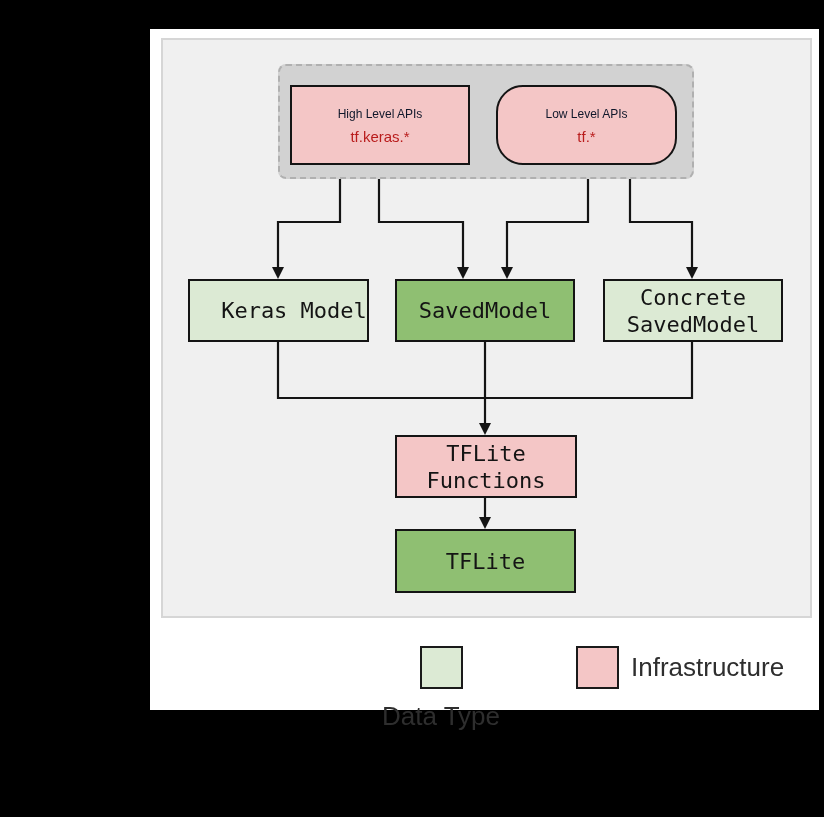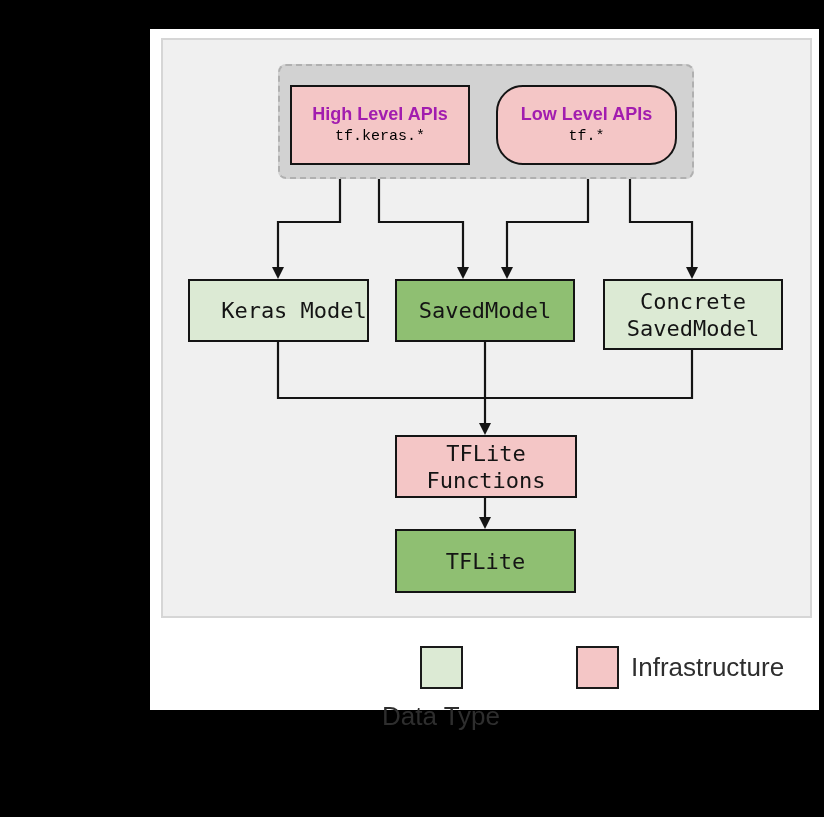--- a/index.html
+++ b/index.html
@@ -62,36 +62,36 @@
     text-align: center;
   }
   .node.mono {
     font-family: "DejaVu Sans Mono", monospace;
     font-size: 22px;
     line-height: 27px;
     color: #141414;
   }
   .node .api-title {
     font-family: "Liberation Sans", sans-serif;
-    font-size: 18px;
-    font-weight: 700;
-    color: #a21caf;
+    font-size: 12px;
+    font-weight: 400;
+    color: #0f172a;
     line-height: 24px;
   }
   .node .api-code {
-    font-family: Liberation Mono, monospace;
+    font-family: Liberation Sans, sans-serif;
     font-size: 15px;
-    color: #000000;
+    color: #b91c1c;
     line-height: 22px;
   }
   .box-high       { left: 127px; top: 45px;  width: 180px; height: 80px; }
   .box-low        { left: 333px; top: 45px;  width: 181px; height: 80px; }
   .box-keras      { left: 25px;  top: 239px; width: 181px; height: 63px; }
   .box-saved      { left: 232px; top: 239px; width: 180px; height: 63px; }
-  .box-concrete   { left: 440px; top: 239px; width: 180px; height: 71px; }
+  .box-concrete   { left: 440px; top: 239px; width: 180px; height: 63px; }
   .box-converter  { left: 232px; top: 395px; width: 182px; height: 63px; }
   .box-flatbuffer { left: 232px; top: 489px; width: 181px; height: 64px; }
   .legend-item {
     position: absolute;
     top: 617px;
     height: 43px;
     display: flex;
     align-items: center;
     gap: 12px;
   }

